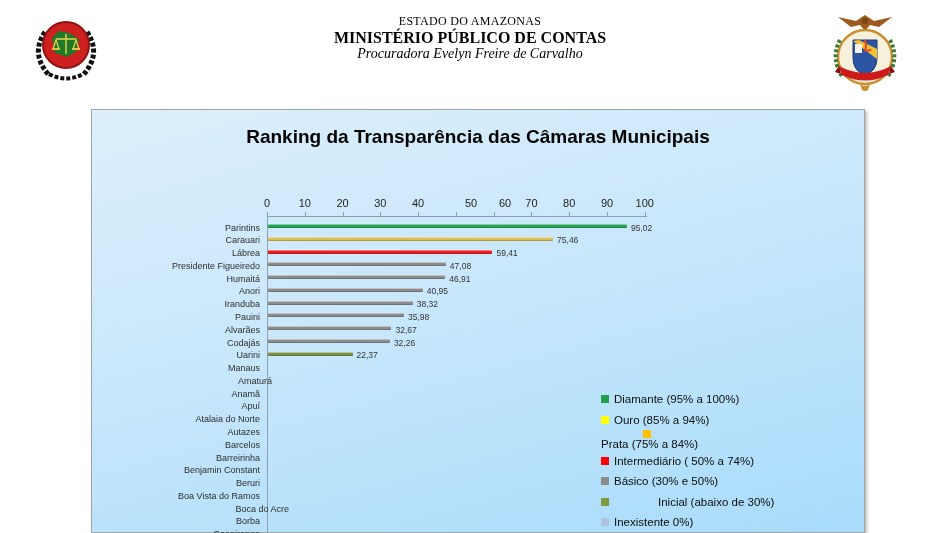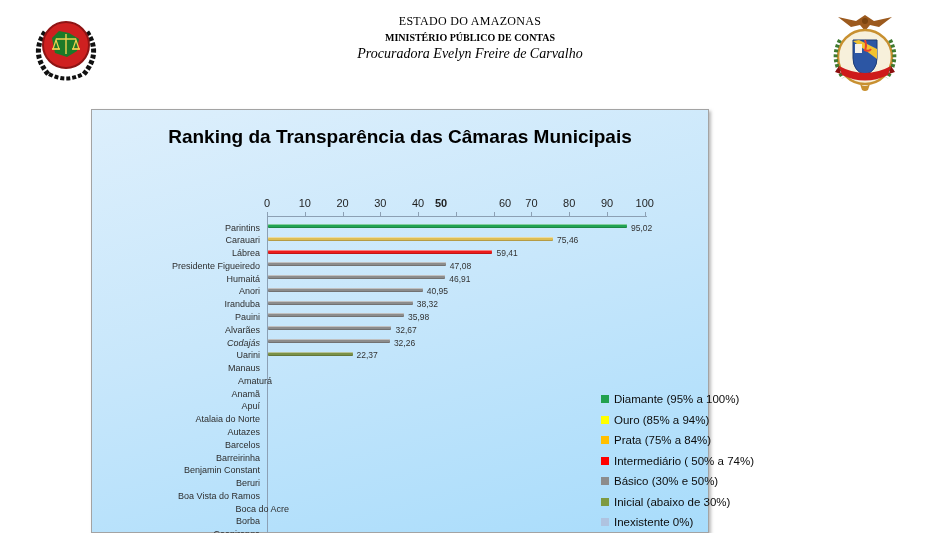--- a/index.html
+++ b/index.html
@@ -3,29 +3,29 @@
 <meta charset="utf-8">
 <style>
   html,body{margin:0;padding:0;background:#ffffff;}
   .canvas{position:relative;width:947px;height:533px;overflow:hidden;background:#ffffff;
           font-family:"Liberation Sans","DejaVu Sans",sans-serif;}
 
   
   .header{position:absolute;left:0;top:14px;width:940px;text-align:center;
           font-family:"Liberation Serif","DejaVu Serif",serif;color:#000;}
   .header .h1{font-size:12px;letter-spacing:.3px;line-height:15px;}
-  .header .h2{font-size:10px;font-weight:bold;line-height:17px;}
+  .header .h2{font-size:16px;font-weight:bold;line-height:17px;}
   .header .h3{font-size:14px;font-weight:bold;line-height:17px;}
   .header .h4{font-size:14px;font-style:italic;line-height:16px;}
   .logo{position:absolute;}
   .logo-left{left:28px;top:12px;}
   .logo-right{left:824px;top:10px;}
 
   
-  .panel{position:absolute;left:91px;top:109px;width:618px;height:424px;
+  .panel{position:absolute;left:91px;top:109px;width:774px;height:424px;
          border:1px solid #a3a3a3;box-sizing:border-box;
          background:linear-gradient(165deg,#ddeffc 0%,#c8e7fb 45%,#a8dcfb 100%);
          box-shadow:2px 2px 3px rgba(130,130,130,.55);}
   .chart-title{position:absolute;left:0;right:0;top:16px;text-align:center;
                font-size:19px;font-weight:bold;color:#000;}
 
   .x-num{position:absolute;width:34px;margin-left:-17px;top:87px;text-align:center;
          font-size:11px;color:#1f1f1f;}
   .tickmark{position:absolute;top:102px;width:1px;height:4px;background:#8ca0b4;}
   .axis-h{position:absolute;left:175px;top:106px;width:380px;height:1px;background:#8ca0b4;}
@@ -91,21 +91,21 @@
         <div class="x-num" style="left: 175px;">0</div>
         <div class="tickmark" style="left: 175px;"></div>
         <div class="x-num" style="left: 212.78px;">10</div>
         <div class="tickmark" style="left: 212.78px;"></div>
         <div class="x-num" style="left: 250.56px;">20</div>
         <div class="tickmark" style="left: 250.56px;"></div>
         <div class="x-num" style="left: 288.34px;">30</div>
         <div class="tickmark" style="left: 288.34px;"></div>
         <div class="x-num" style="left: 326.12px;">40</div>
         <div class="tickmark" style="left: 326.12px;"></div>
-        <div class="x-num" style="left: 349px; font-weight: bold;">50</div>
+        <div class="x-num" style="left: 379px;">50</div>
         <div class="tickmark" style="left: 363.9px;"></div>
         <div class="x-num" style="left: 413px;">60</div>
         <div class="tickmark" style="left: 401.68px;"></div>
         <div class="x-num" style="left: 439.46px;">70</div>
         <div class="tickmark" style="left: 439.46px;"></div>
         <div class="x-num" style="left: 477.24px;">80</div>
         <div class="tickmark" style="left: 477.24px;"></div>
         <div class="x-num" style="left: 515.02px;">90</div>
         <div class="tickmark" style="left: 515.02px;"></div>
         <div class="x-num" style="left: 552.8px;">100</div>
@@ -130,21 +130,21 @@
         <div class="val-label" style="left: 334.709px; top: 175.4px;">40,95</div>
         <div class="cat-label" style="top: 188.18px;">Iranduba</div>
         <div class="bar" style="left: 176px; top: 190.68px; width: 144.773px; background: rgb(140, 140, 140);"></div>
         <div class="val-label" style="left: 324.773px; top: 188.18px;">38,32</div>
         <div class="cat-label" style="top: 200.96px;">Pauini</div>
         <div class="bar" style="left: 176px; top: 203.46px; width: 135.932px; background: rgb(140, 140, 140);"></div>
         <div class="val-label" style="left: 315.932px; top: 200.96px;">35,98</div>
         <div class="cat-label" style="top: 213.74px;">Alvarães</div>
         <div class="bar" style="left: 176px; top: 216.24px; width: 123.427px; background: rgb(140, 140, 140);"></div>
         <div class="val-label" style="left: 303.427px; top: 213.74px;">32,67</div>
-        <div class="cat-label" style="top: 226.52px; font-style: italic;">Codajás</div>
+        <div class="cat-label" style="top: 226.52px;">Codajás</div>
         <div class="bar" style="left: 176px; top: 229.02px; width: 121.878px; background: rgb(140, 140, 140);"></div>
         <div class="val-label" style="left: 301.878px; top: 226.52px;">32,26</div>
         <div class="cat-label" style="top: 239.3px;">Uarini</div>
         <div class="bar" style="left: 176px; top: 241.8px; width: 84.5139px; background: rgb(122, 145, 71);"></div>
         <div class="val-label" style="left: 264.514px; top: 239.3px;">22,37</div>
         <div class="cat-label" style="top: 252.08px;">Manaus</div>
         <div class="cat-label" style="top: 264.86px; margin-left: 12px;">Amaturá</div>
         <div class="cat-label" style="top: 277.64px;">Anamã</div>
         <div class="cat-label" style="top: 290.42px;">Apuí</div>
         <div class="cat-label" style="top: 303.2px;">Atalaia do Norte</div>
@@ -160,33 +160,33 @@
       </div>
     <div id="legend">
         <div class="legend-item" style="top: 279px;">
           <div class="legend-swatch" style="background: rgb(33, 161, 78);"></div>
           <div class="legend-label">Diamante (95% a 100%)</div>
         </div>
         <div class="legend-item" style="top: 299.5px;">
           <div class="legend-swatch" style="background: rgb(255, 255, 0);"></div>
           <div class="legend-label">Ouro (85% a 94%)</div>
         </div>
-        <div class="legend-item" style="top: 320px;">
+        <div class="legend-item" style="top: 320px; flex-direction: column;">
           <div class="legend-swatch" style="background: rgb(255, 192, 0);"></div>
           <div class="legend-label">Prata (75% a 84%)</div>
         </div>
         <div class="legend-item" style="top: 340.5px;">
           <div class="legend-swatch" style="background: rgb(255, 0, 0);"></div>
           <div class="legend-label">Intermediário ( 50% a 74%)</div>
         </div>
         <div class="legend-item" style="top: 361px;">
           <div class="legend-swatch" style="background: rgb(140, 140, 140);"></div>
           <div class="legend-label">Básico (30% e 50%)</div>
         </div>
-        <div class="legend-item" style="top: 381.5px;">
+        <div class="legend-item" style="top: 381.5px; gap: 44px;">
           <div class="legend-swatch" style="background: rgb(126, 154, 65);"></div>
           <div class="legend-label">Inicial (abaixo de 30%)</div>
         </div>
         <div class="legend-item" style="top: 402px;">
           <div class="legend-swatch" style="background: rgb(175, 195, 224);"></div>
           <div class="legend-label">Inexistente 0%)</div>
         </div>
       </div>
   </div>
 

